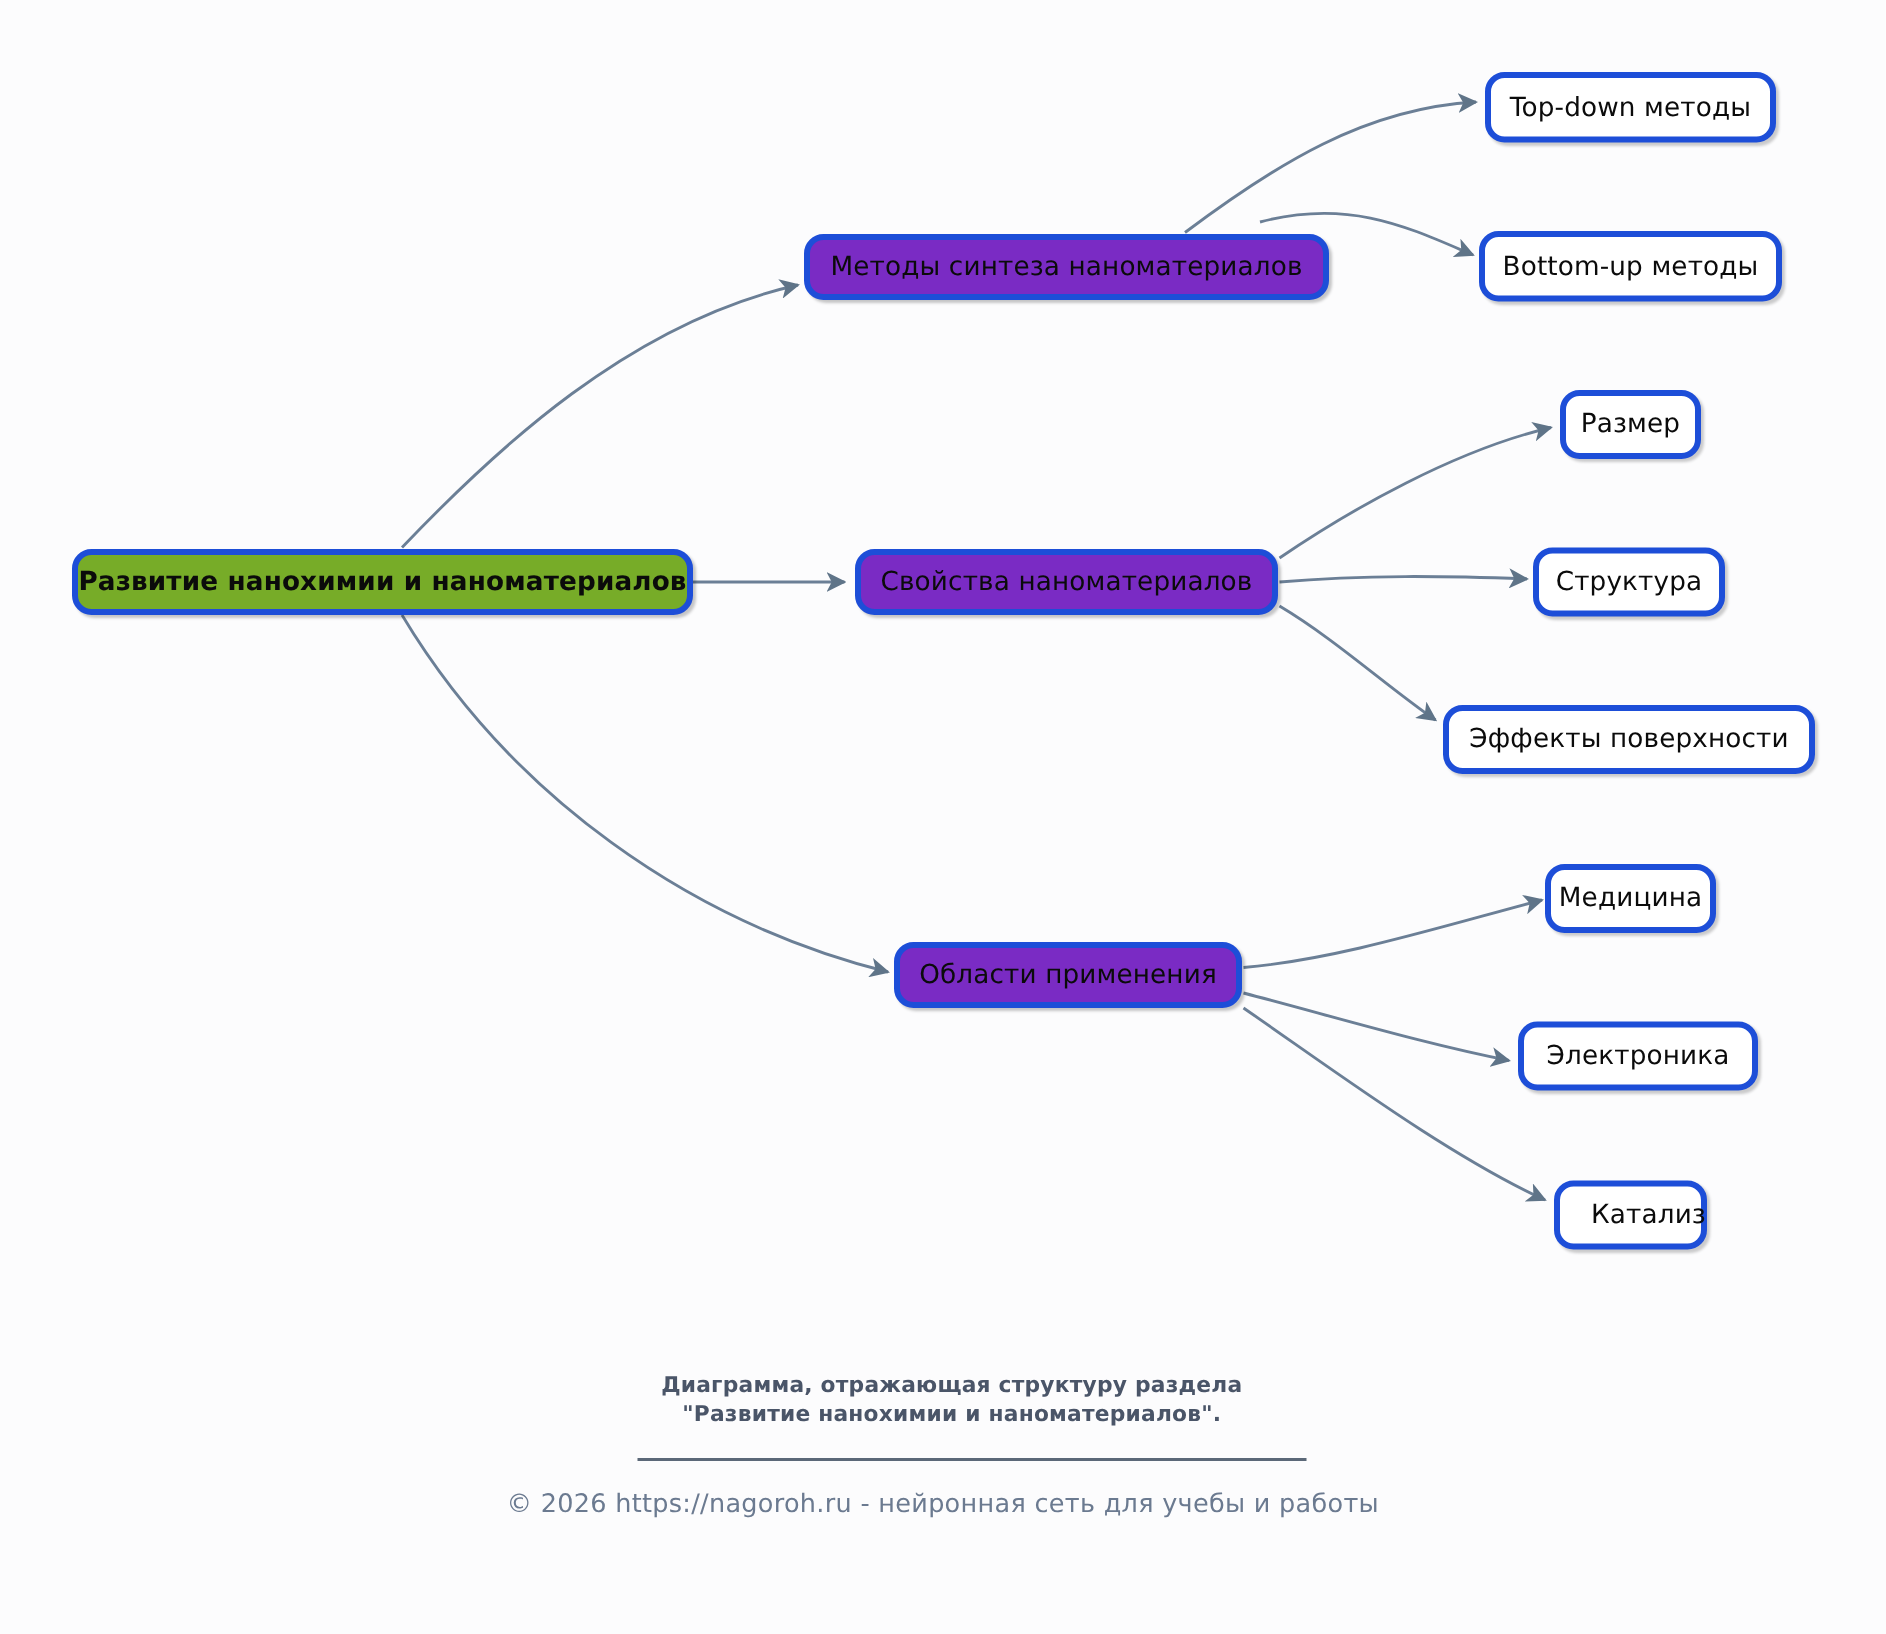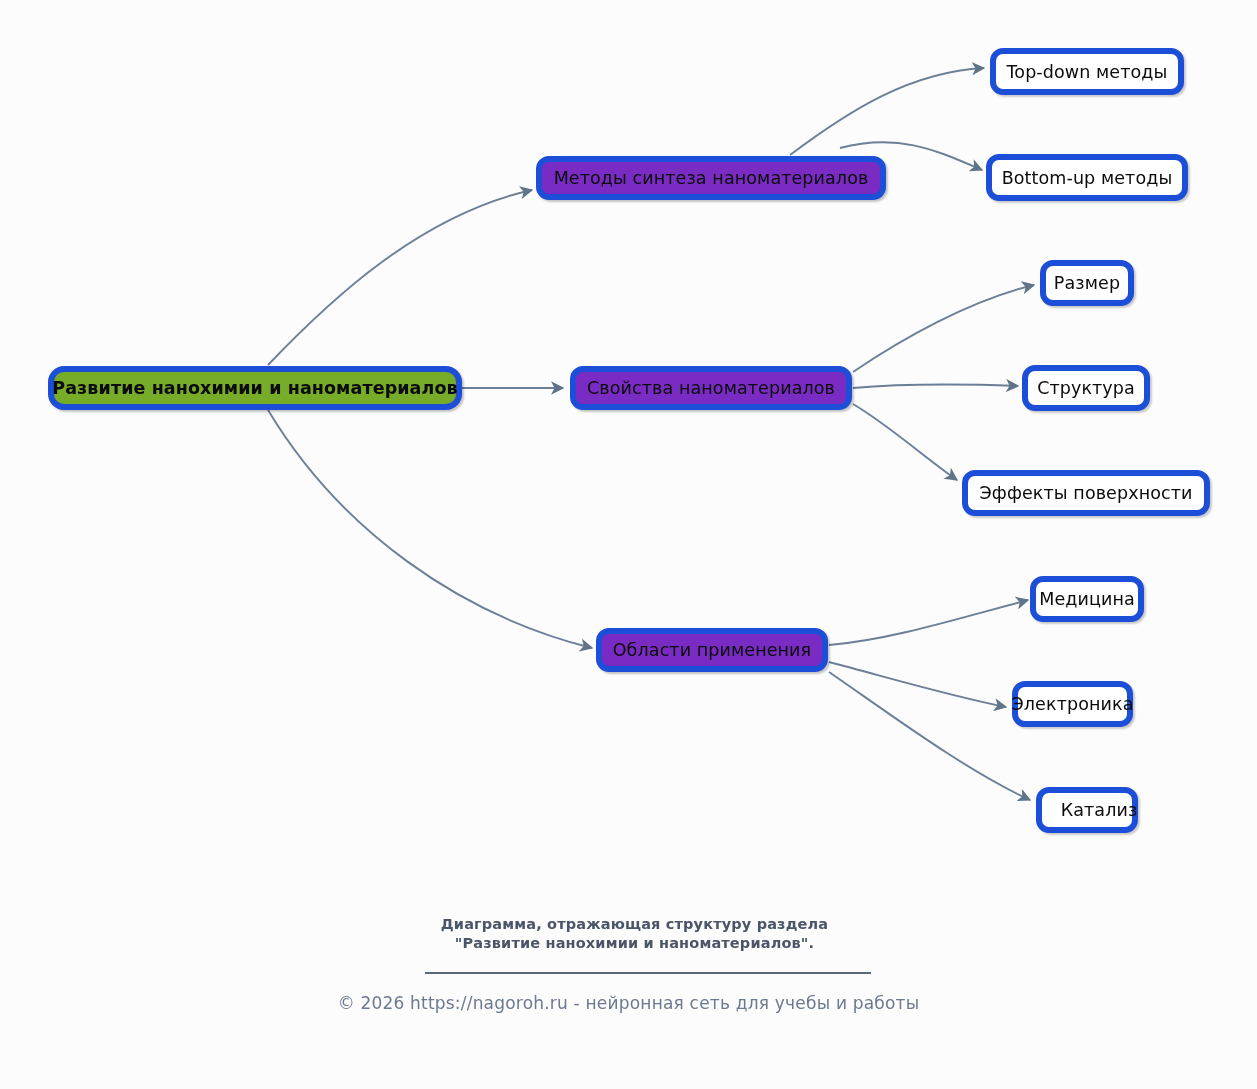--- a/index.html
+++ b/index.html
@@ -24,37 +24,36 @@
   #edges {
     position: absolute;
     left: 0; top: 0;
     width: 1257px;
     height: 1089px;
     pointer-events: none;
   }
   .node {
     position: absolute;
     box-sizing: border-box;
-    border: 6px solid #1d4ed8;
+    border: 4px solid #1d4ed8;
     border-radius: 13px;
     display: flex;
     align-items: center;
     justify-content: center;
     white-space: nowrap;
     color: #0b0b0b;
     font-size: 17.5px;
     letter-spacing: 0.1px;
     background: #ffffff;
     box-shadow: 2px 2px 2px rgba(0,0,0,0.22);
   }
   .node.root {
     background: #77ac28;
     font-weight: 700;
     font-size: 17.5px;
-    border-radius: 16px;
   }
   .node.branch {
     background: #7a2bc4;
     font-weight: 400;
     font-size: 17.5px;
   }
   .node.leaf {
     background: #ffffff;
     font-weight: 400;
     box-shadow: 2px 2px 2px rgba(0,0,0,0.20);
@@ -155,21 +154,21 @@
   </div>
 
   <div class="node leaf" style="left:962px; top:470px; width:248px; height:46px;">
     <span>Эффекты поверхности</span>
   </div>
 
   <div class="node leaf" style="left:1030px; top:576px; width:114px; height:46px;">
     <span>Медицина</span>
   </div>
 
-  <div class="node leaf" style="left:1012px; top:681px; width:121px; height:46px;">
+  <div class="node leaf" style="left:1012px; top:681px; width:160px; height:46px;">
     <span>Электроника</span>
   </div>
 
   <div class="node leaf" style="left:1036px; top:787px; width:102px; height:46px;padding-left:24px;">
     <span>Катализ</span>
   </div>
 
   <div id="caption">
     <span class="cap-line">Диаграмма, отражающая структуру раздела</span>
     <span class="cap-line">"Развитие нанохимии и наноматериалов".</span>

